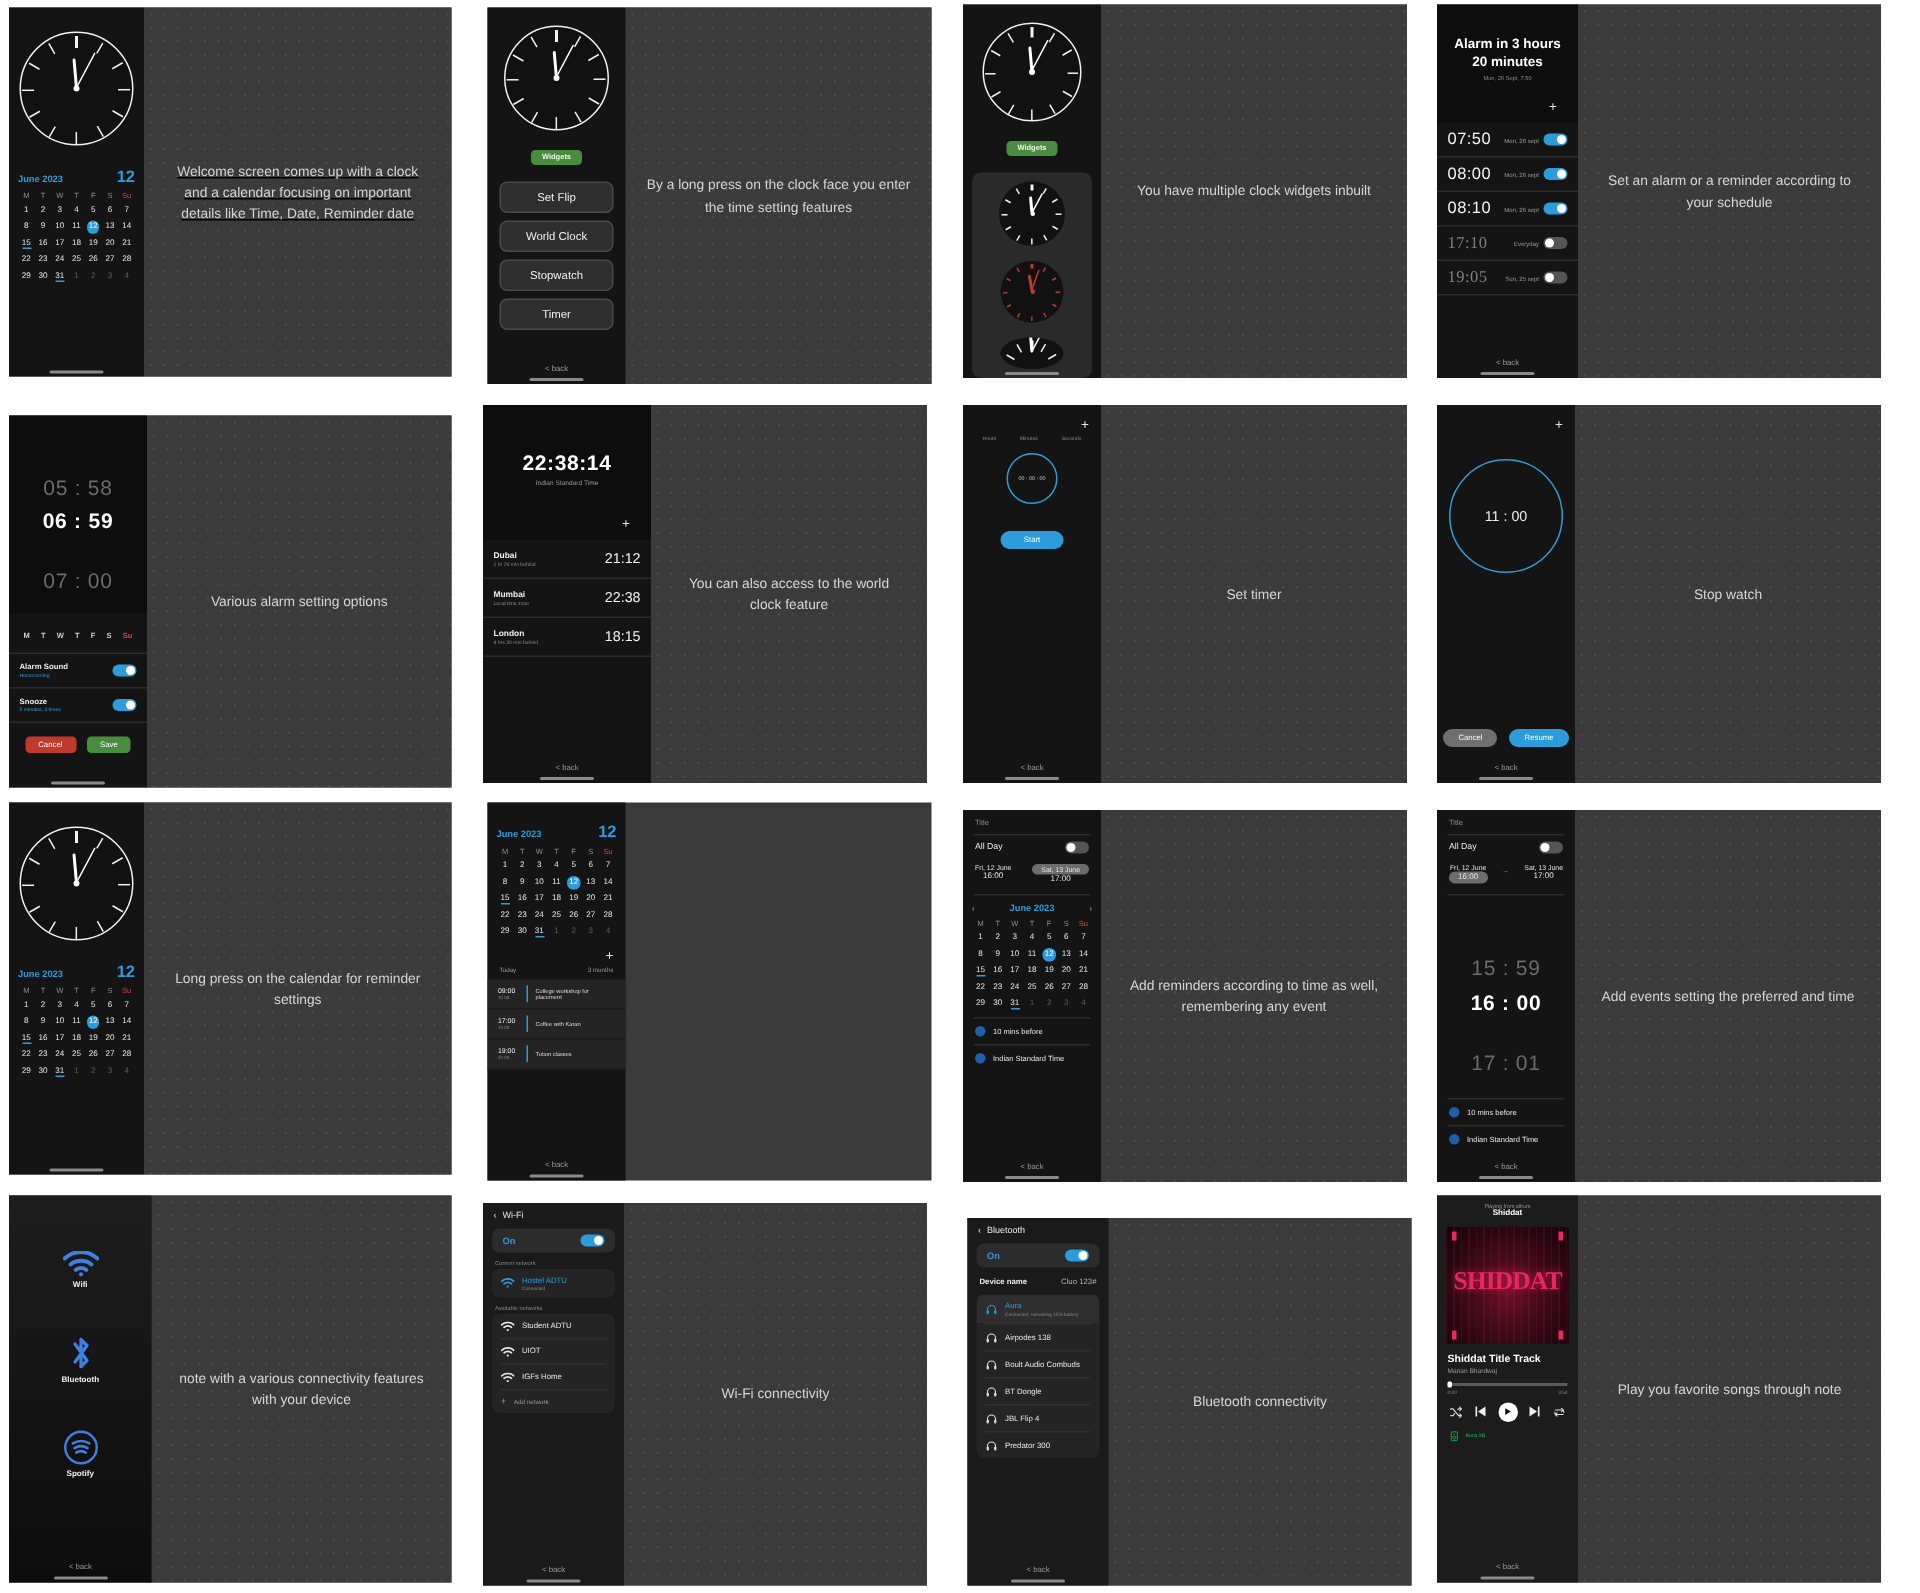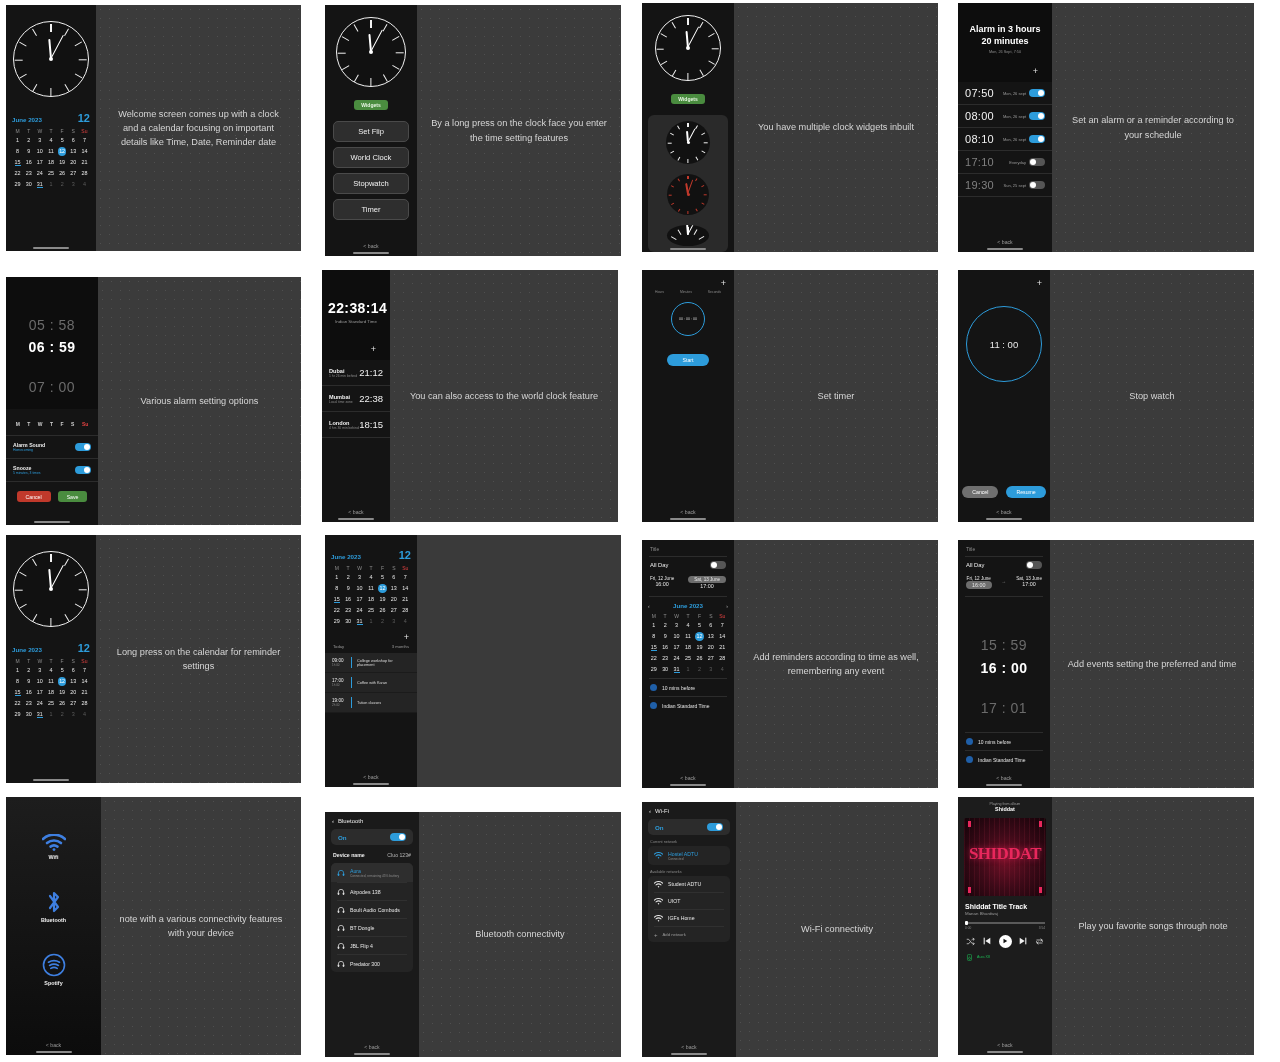--- a/index.html
+++ b/index.html
@@ -104,21 +104,21 @@
 
   .btn-sm { font-size: 5.2px; padding: 2.5px 9px; border-radius: 3px; color: #fff; text-align: center; }
   .btn-red { background: #c0392b; }
   .btn-green { background: #4a8c3f; }
   .btn-grey { background: #6f6f6f; }
   .btn-blue { background: #2d9cdb; }
 
   .list-row { display: flex; align-items: center; justify-content: space-between; padding: 5px 7px; }
   .alarm-time { font-size: 11px; color: #f2f2f2; letter-spacing: .3px; }
   .alarm-sub { font-size: 4px; color: #9a9a9a; margin-right: 3px; }
-  .alarm-time.off { color: #808080; }
+  .alarm-time.off { color: #808080; font-family: Liberation Serif, serif; }
 
   .wc-city { font-size: 5.6px; color: #f0f0f0; font-weight: bold; }
   .wc-sub { font-size: 3.4px; color: #8a8a8a; }
   .wc-time { font-size: 9.5px; color: #f2f2f2; }
 
   .blue-circle { border: 1.6px solid #2d9cdb; border-radius: 50%; display: flex; align-items: center; justify-content: center; }
 
   .wfeat { display: flex; flex-direction: column; align-items: center; gap: 3px; }
   .wfeat-label { font-size: 5.4px; color: #f0f0f0; font-weight: bold; }
 
@@ -236,21 +236,21 @@
                 <div class="cal-d muted"><span>1</span></div>
                 <div class="cal-d muted"><span>2</span></div>
                 <div class="cal-d muted"><span>3</span></div>
                 <div class="cal-d muted"><span>4</span></div>
               </div>
           </div>
           <div style="flex:1"></div>
           <div class="home-ind"></div>
         </div>
       </div>
-      <div class="note" style="flex:1;">
+      <div class="note" style="flex:1;text-decoration:underline;">
         <div class="note-text">Welcome screen comes up with a clock and a calendar focusing on important details like Time, Date, Reminder date</div>
       </div>
     </div>
   </div>
 
   <div class="cell">
     <div class="card" style="left:5px; top:5px; width:296px; height:251px;">
       <div class="phone" style="width:92px;">
         <div class="phone-inner">
           <div style="display:flex;justify-content:center;padding:12px 0 6px;">
@@ -418,21 +418,21 @@
                 <span class="alarm-time off">17:10</span>
                 <span style="display:flex;align-items:center;">
                   <span class="alarm-sub">Everyday</span>
                   <span class="toggle off">
                     <i class="knob"></i>
                   </span>
                 </span>
               </div>
               <div class="sep"></div>
               <div class="list-row">
-                <span class="alarm-time off">19:30</span>
+                <span class="alarm-time off">19:05</span>
                 <span style="display:flex;align-items:center;">
                   <span class="alarm-sub">Sun, 25 sept</span>
                   <span class="toggle off">
                     <i class="knob"></i>
                   </span>
                 </span>
               </div>
               <div class="sep"></div>
             </div>
           <div class="back">&lt; back</div>
@@ -495,21 +495,21 @@
         </div>
       </div>
       <div class="note" style="flex:1;">
         <div class="note-text">Various alarm setting options</div>
       </div>
     </div>
   </div>
 
   <div class="cell">
     <div class="card" style="left:2px; top:5px; width:296px; height:252px;">
-      <div class="phone" style="width:68px;">
+      <div class="phone" style="width:112px;">
         <div class="phone-inner">
           <div style="background:#0d0d0d;padding:30px 6px 6px;">
             <div style="color:#fff;font-size:14px;font-weight:bold;text-align:center;letter-spacing:.4px;">22:38:14</div>
             <div style="color:#9a9a9a;font-size:4.4px;text-align:center;padding-top:3px;">Indian Standard Time</div>
             <div class="plus" style="padding-top:20px;">+</div>
           </div>
           <div id="wcList" style="flex:1;">
               <div class="list-row" style="padding: 7px;">
                 <span>
                   <span class="wc-city" style="display:block">Dubai</span>
@@ -954,117 +954,20 @@
           <div class="home-ind"></div>
         </div>
       </div>
       <div class="note" style="flex:1;">
         <div class="note-text">note with a various connectivity features with your device</div>
       </div>
     </div>
   </div>
 
   <div class="cell">
-    <div class="card" style="left:5px; top:17px; width:296px; height:245px;">
-      <div class="phone" style="width:94px;background:#1a1a1a;">
-        <div class="phone-inner" style="background:#1a1a1a;">
-          <div class="set-head">
-            <span>‹</span>
-            <span>Bluetooth</span>
-          </div>
-          <div class="on-bar">
-            <span class="lbl">On</span>
-            <span class="toggle on">
-                <i class="knob"></i>
-              </span>
-          </div>
-          <div style="display:flex;justify-content:space-between;padding:7px 8px 5px;">
-            <span style="font-size:5.2px;color:#ededed;font-weight:bold;">Device name</span>
-            <span style="font-size:5.2px;color:#b5b5b5;">Cluo 123#</span>
-          </div>
-          <div class="dev-card" id="btList">
-              <div class="dev-row" style="background: rgb(46, 46, 46);">
-                <svg width="8" height="8" viewBox="0 0 24 24">
-                  <path d="M4 16v-4a8 8 0 0 1 16 0v4" stroke="#2d9cdb" stroke-width="2.2" fill="none" stroke-linecap="round"></path>
-                  <rect x="2.2" y="13.5" width="4.6" height="7.5" rx="2.2" fill="#2d9cdb"></rect>
-                  <rect x="17.2" y="13.5" width="4.6" height="7.5" rx="2.2" fill="#2d9cdb"></rect>
-                </svg>
-                <span>
-                  <span class="dev-name sel" style="display:block">Aura</span>
-                  <span class="dev-sub" style="display:block">Connected, remaining 45% battery</span>
-                </span>
-              </div>
-              <div style="height: 1px; background: rgb(48, 48, 48); margin: 0px 6px;"></div>
-              <div class="dev-row">
-                <svg width="8" height="8" viewBox="0 0 24 24">
-                  <path d="M4 16v-4a8 8 0 0 1 16 0v4" stroke="#e0e0e0" stroke-width="2.2" fill="none" stroke-linecap="round"></path>
-                  <rect x="2.2" y="13.5" width="4.6" height="7.5" rx="2.2" fill="#e0e0e0"></rect>
-                  <rect x="17.2" y="13.5" width="4.6" height="7.5" rx="2.2" fill="#e0e0e0"></rect>
-                </svg>
-                <span>
-                  <span class="dev-name" style="display:block">Airpodes 138</span>
-                </span>
-              </div>
-              <div style="height: 1px; background: rgb(48, 48, 48); margin: 0px 6px;"></div>
-              <div class="dev-row">
-                <svg width="8" height="8" viewBox="0 0 24 24">
-                  <path d="M4 16v-4a8 8 0 0 1 16 0v4" stroke="#e0e0e0" stroke-width="2.2" fill="none" stroke-linecap="round"></path>
-                  <rect x="2.2" y="13.5" width="4.6" height="7.5" rx="2.2" fill="#e0e0e0"></rect>
-                  <rect x="17.2" y="13.5" width="4.6" height="7.5" rx="2.2" fill="#e0e0e0"></rect>
-                </svg>
-                <span>
-                  <span class="dev-name" style="display:block">Boult Audio Combuds</span>
-                </span>
-              </div>
-              <div style="height: 1px; background: rgb(48, 48, 48); margin: 0px 6px;"></div>
-              <div class="dev-row">
-                <svg width="8" height="8" viewBox="0 0 24 24">
-                  <path d="M4 16v-4a8 8 0 0 1 16 0v4" stroke="#e0e0e0" stroke-width="2.2" fill="none" stroke-linecap="round"></path>
-                  <rect x="2.2" y="13.5" width="4.6" height="7.5" rx="2.2" fill="#e0e0e0"></rect>
-                  <rect x="17.2" y="13.5" width="4.6" height="7.5" rx="2.2" fill="#e0e0e0"></rect>
-                </svg>
-                <span>
-                  <span class="dev-name" style="display:block">BT Dongle</span>
-                </span>
-              </div>
-              <div style="height: 1px; background: rgb(48, 48, 48); margin: 0px 6px;"></div>
-              <div class="dev-row">
-                <svg width="8" height="8" viewBox="0 0 24 24">
-                  <path d="M4 16v-4a8 8 0 0 1 16 0v4" stroke="#e0e0e0" stroke-width="2.2" fill="none" stroke-linecap="round"></path>
-                  <rect x="2.2" y="13.5" width="4.6" height="7.5" rx="2.2" fill="#e0e0e0"></rect>
-                  <rect x="17.2" y="13.5" width="4.6" height="7.5" rx="2.2" fill="#e0e0e0"></rect>
-                </svg>
-                <span>
-                  <span class="dev-name" style="display:block">JBL Flip 4</span>
-                </span>
-              </div>
-              <div style="height: 1px; background: rgb(48, 48, 48); margin: 0px 6px;"></div>
-              <div class="dev-row">
-                <svg width="8" height="8" viewBox="0 0 24 24">
-                  <path d="M4 16v-4a8 8 0 0 1 16 0v4" stroke="#e0e0e0" stroke-width="2.2" fill="none" stroke-linecap="round"></path>
-                  <rect x="2.2" y="13.5" width="4.6" height="7.5" rx="2.2" fill="#e0e0e0"></rect>
-                  <rect x="17.2" y="13.5" width="4.6" height="7.5" rx="2.2" fill="#e0e0e0"></rect>
-                </svg>
-                <span>
-                  <span class="dev-name" style="display:block">Predator 300</span>
-                </span>
-              </div>
-            </div>
-          <div style="flex:1"></div>
-          <div class="back">&lt; back</div>
-          <div class="home-ind"></div>
-        </div>
-      </div>
-      <div class="note" style="flex:1;">
-        <div class="note-text">Bluetooth connectivity</div>
-      </div>
-    </div>
-  </div>
-
-  <div class="cell">
     <div class="card" style="left:2px; top:7px; width:296px; height:255px;">
       <div class="phone" style="width:94px;background:#1a1a1a;">
         <div class="phone-inner" style="background:#1a1a1a;">
           <div class="set-head">
             <span>‹</span>
             <span>Wi-Fi</span>
           </div>
           <div class="on-bar">
             <span class="lbl">On</span>
             <span class="toggle on">
@@ -1119,20 +1022,117 @@
                 <span style="font-size:4.2px;color:#9a9a9a;">Add network</span>
               </div>
             </div>
           <div style="flex:1"></div>
           <div class="back">&lt; back</div>
           <div class="home-ind"></div>
         </div>
       </div>
       <div class="note" style="flex:1;">
         <div class="note-text">Wi-Fi connectivity</div>
+      </div>
+    </div>
+  </div>
+
+  <div class="cell">
+    <div class="card" style="left:5px; top:17px; width:296px; height:245px;">
+      <div class="phone" style="width:94px;background:#1a1a1a;">
+        <div class="phone-inner" style="background:#1a1a1a;">
+          <div class="set-head">
+            <span>‹</span>
+            <span>Bluetooth</span>
+          </div>
+          <div class="on-bar">
+            <span class="lbl">On</span>
+            <span class="toggle on">
+                <i class="knob"></i>
+              </span>
+          </div>
+          <div style="display:flex;justify-content:space-between;padding:7px 8px 5px;">
+            <span style="font-size:5.2px;color:#ededed;font-weight:bold;">Device name</span>
+            <span style="font-size:5.2px;color:#b5b5b5;">Cluo 123#</span>
+          </div>
+          <div class="dev-card" id="btList">
+              <div class="dev-row" style="background: rgb(46, 46, 46);">
+                <svg width="8" height="8" viewBox="0 0 24 24">
+                  <path d="M4 16v-4a8 8 0 0 1 16 0v4" stroke="#2d9cdb" stroke-width="2.2" fill="none" stroke-linecap="round"></path>
+                  <rect x="2.2" y="13.5" width="4.6" height="7.5" rx="2.2" fill="#2d9cdb"></rect>
+                  <rect x="17.2" y="13.5" width="4.6" height="7.5" rx="2.2" fill="#2d9cdb"></rect>
+                </svg>
+                <span>
+                  <span class="dev-name sel" style="display:block">Aura</span>
+                  <span class="dev-sub" style="display:block">Connected, remaining 45% battery</span>
+                </span>
+              </div>
+              <div style="height: 1px; background: rgb(48, 48, 48); margin: 0px 6px;"></div>
+              <div class="dev-row">
+                <svg width="8" height="8" viewBox="0 0 24 24">
+                  <path d="M4 16v-4a8 8 0 0 1 16 0v4" stroke="#e0e0e0" stroke-width="2.2" fill="none" stroke-linecap="round"></path>
+                  <rect x="2.2" y="13.5" width="4.6" height="7.5" rx="2.2" fill="#e0e0e0"></rect>
+                  <rect x="17.2" y="13.5" width="4.6" height="7.5" rx="2.2" fill="#e0e0e0"></rect>
+                </svg>
+                <span>
+                  <span class="dev-name" style="display:block">Airpodes 138</span>
+                </span>
+              </div>
+              <div style="height: 1px; background: rgb(48, 48, 48); margin: 0px 6px;"></div>
+              <div class="dev-row">
+                <svg width="8" height="8" viewBox="0 0 24 24">
+                  <path d="M4 16v-4a8 8 0 0 1 16 0v4" stroke="#e0e0e0" stroke-width="2.2" fill="none" stroke-linecap="round"></path>
+                  <rect x="2.2" y="13.5" width="4.6" height="7.5" rx="2.2" fill="#e0e0e0"></rect>
+                  <rect x="17.2" y="13.5" width="4.6" height="7.5" rx="2.2" fill="#e0e0e0"></rect>
+                </svg>
+                <span>
+                  <span class="dev-name" style="display:block">Boult Audio Combuds</span>
+                </span>
+              </div>
+              <div style="height: 1px; background: rgb(48, 48, 48); margin: 0px 6px;"></div>
+              <div class="dev-row">
+                <svg width="8" height="8" viewBox="0 0 24 24">
+                  <path d="M4 16v-4a8 8 0 0 1 16 0v4" stroke="#e0e0e0" stroke-width="2.2" fill="none" stroke-linecap="round"></path>
+                  <rect x="2.2" y="13.5" width="4.6" height="7.5" rx="2.2" fill="#e0e0e0"></rect>
+                  <rect x="17.2" y="13.5" width="4.6" height="7.5" rx="2.2" fill="#e0e0e0"></rect>
+                </svg>
+                <span>
+                  <span class="dev-name" style="display:block">BT Dongle</span>
+                </span>
+              </div>
+              <div style="height: 1px; background: rgb(48, 48, 48); margin: 0px 6px;"></div>
+              <div class="dev-row">
+                <svg width="8" height="8" viewBox="0 0 24 24">
+                  <path d="M4 16v-4a8 8 0 0 1 16 0v4" stroke="#e0e0e0" stroke-width="2.2" fill="none" stroke-linecap="round"></path>
+                  <rect x="2.2" y="13.5" width="4.6" height="7.5" rx="2.2" fill="#e0e0e0"></rect>
+                  <rect x="17.2" y="13.5" width="4.6" height="7.5" rx="2.2" fill="#e0e0e0"></rect>
+                </svg>
+                <span>
+                  <span class="dev-name" style="display:block">JBL Flip 4</span>
+                </span>
+              </div>
+              <div style="height: 1px; background: rgb(48, 48, 48); margin: 0px 6px;"></div>
+              <div class="dev-row">
+                <svg width="8" height="8" viewBox="0 0 24 24">
+                  <path d="M4 16v-4a8 8 0 0 1 16 0v4" stroke="#e0e0e0" stroke-width="2.2" fill="none" stroke-linecap="round"></path>
+                  <rect x="2.2" y="13.5" width="4.6" height="7.5" rx="2.2" fill="#e0e0e0"></rect>
+                  <rect x="17.2" y="13.5" width="4.6" height="7.5" rx="2.2" fill="#e0e0e0"></rect>
+                </svg>
+                <span>
+                  <span class="dev-name" style="display:block">Predator 300</span>
+                </span>
+              </div>
+            </div>
+          <div style="flex:1"></div>
+          <div class="back">&lt; back</div>
+          <div class="home-ind"></div>
+        </div>
+      </div>
+      <div class="note" style="flex:1;">
+        <div class="note-text">Bluetooth connectivity</div>
       </div>
     </div>
   </div>
 
   <div class="cell">
     <div class="card" style="left:-2px; top:2px; width:296px; height:258px;">
       <div class="phone" style="width:94px;background:#1c1c1c;">
         <div class="phone-inner" style="background:#1c1c1c;">
           <div class="sp-head">
             <div class="sp-from">Playing from album</div>

